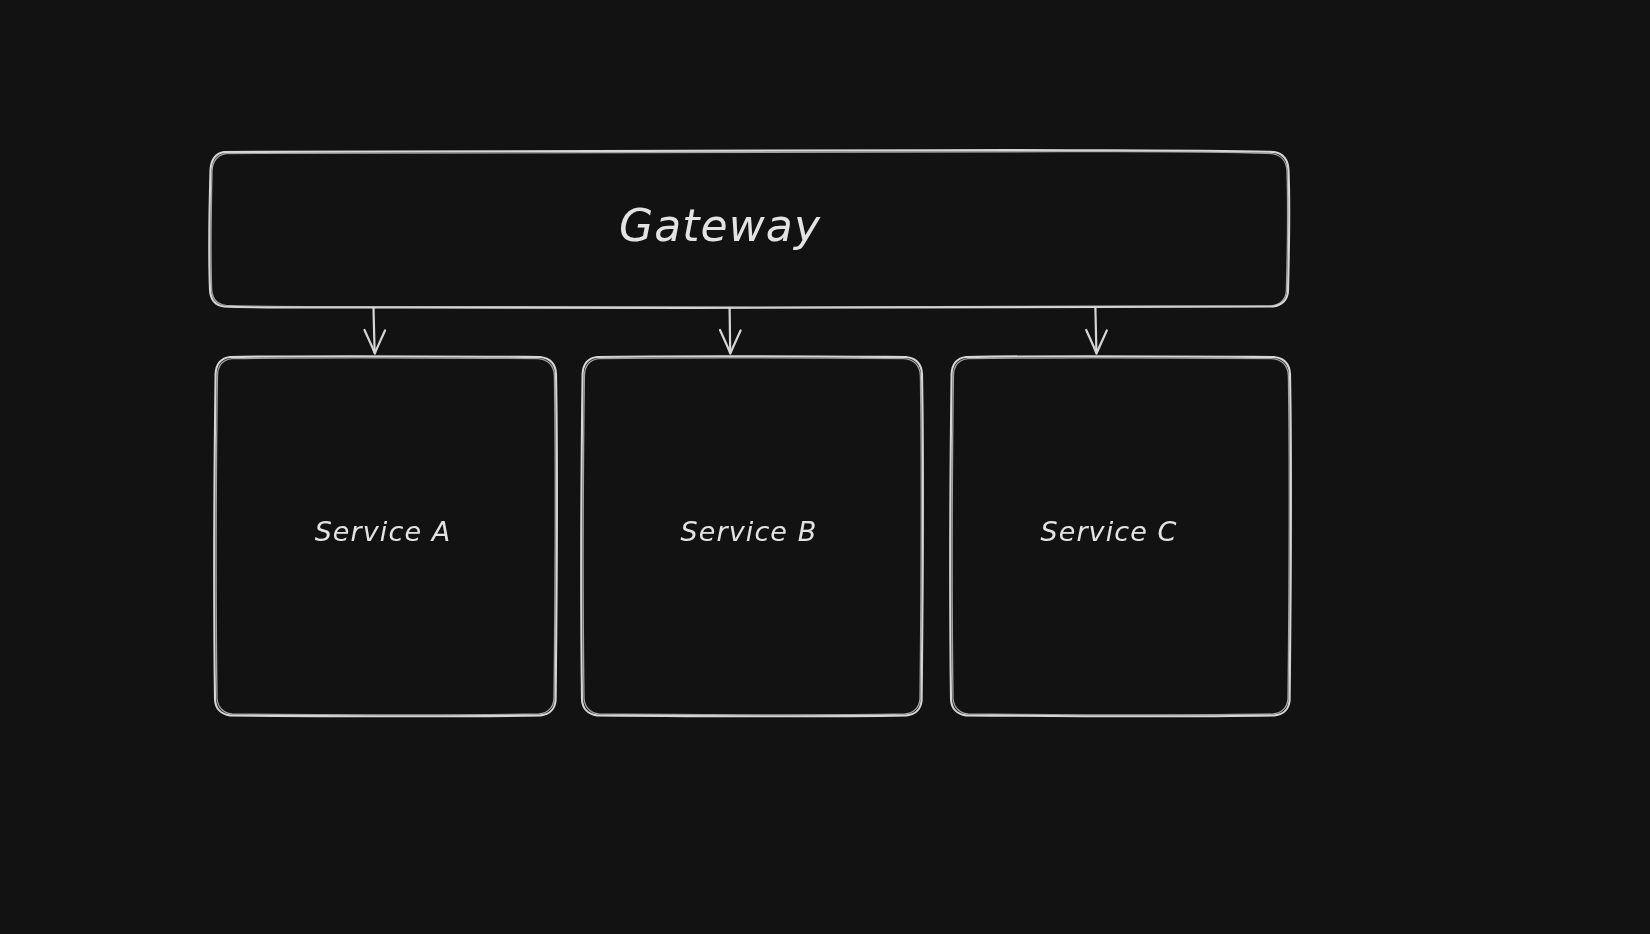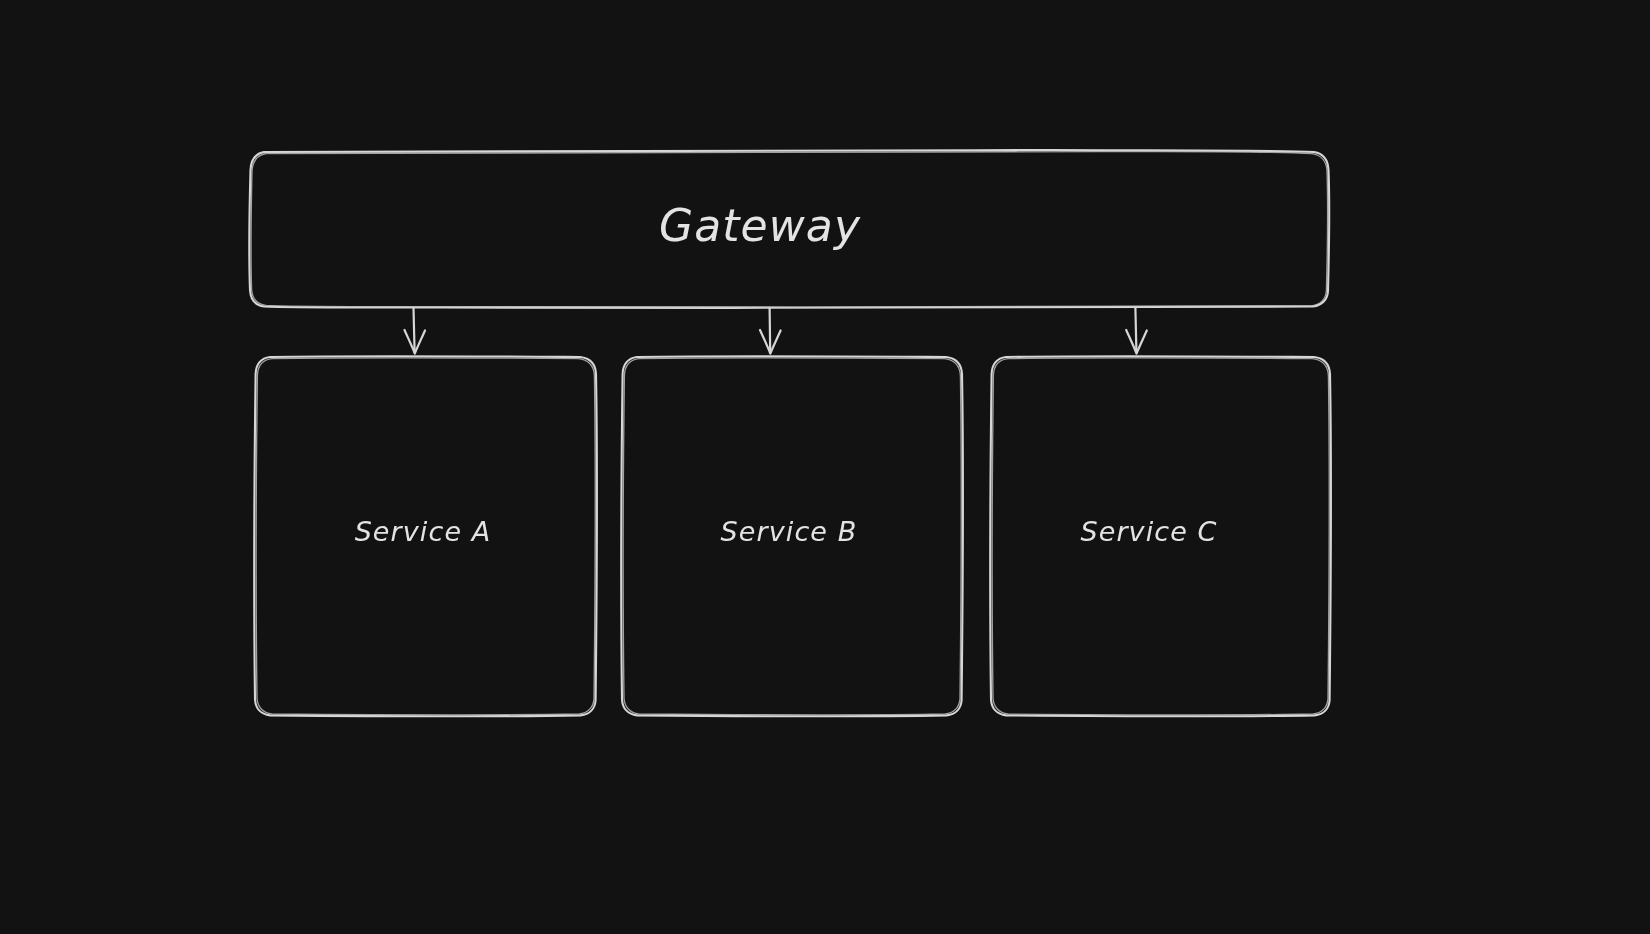--- a/index.html
+++ b/index.html
@@ -12,21 +12,20 @@
     width: 1650px;
     height: 934px;
     overflow: hidden;
     font-family: "DejaVu Sans", sans-serif;
   }
   #canvas {
     position: relative;
     width: 1466px;
     height: 934px;
     background: #121212;
-    margin-left: 40px;
   }
   svg.diagram {
     position: absolute;
     top: 0;
     left: 0;
     width: 1650px;
     height: 934px;
     display: block;
   }
   .rough-stroke {

